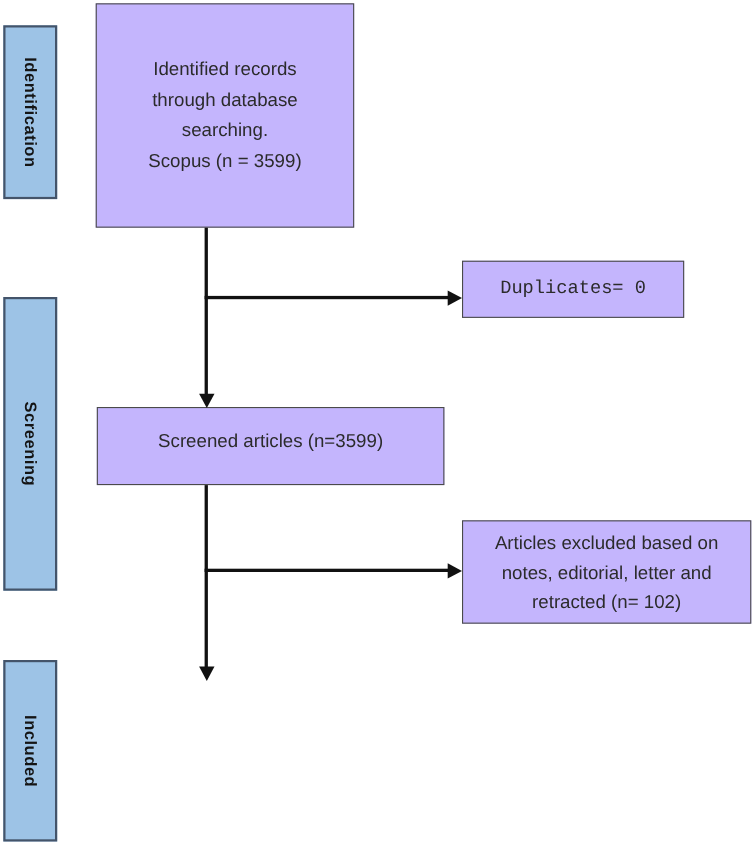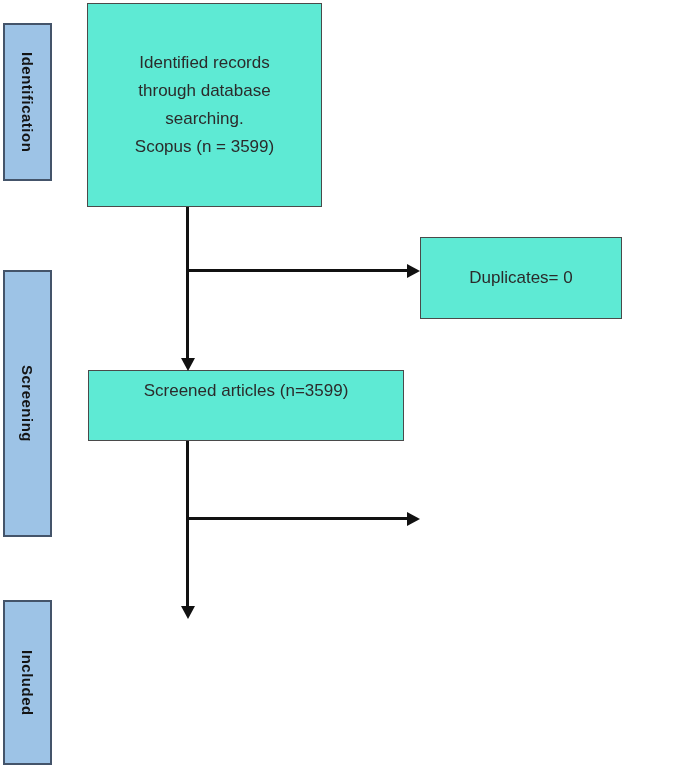--- a/index.html
+++ b/index.html
@@ -35,38 +35,38 @@
     color: #141414;
     white-space: nowrap;
   }
   .stage-identification { top: 23px;  height: 158px; }
   .stage-screening      { top: 270px; height: 267px; }
   .stage-included       { top: 600px; height: 165px; }
 
   
   .node {
     position: absolute;
-    background: #5eead4;
+    background: #c4b5fd;
     border: 1.5px solid #4a4a4a;
     box-sizing: border-box;
     display: flex;
     align-items: center;
     justify-content: center;
     text-align: center;
   }
   .node-text {
     white-space: pre-line;
     font-size: 17px;
     line-height: 28px;
     color: #2b2b2b;
   }
   .node-identified { left: 87px;  top: 3px;   width: 235px; height: 204px; }
-  .node-duplicates { left: 420px; top: 237px; width: 202px; height: 82px; }
+  .node-duplicates { left: 420px; top: 237px; width: 202px; height: 52px; font-family: Liberation Mono, monospace; }
   .node-screened   { left: 88px;  top: 370px; width: 316px; height: 71px;
-                     align-items: flex-start; padding-top: 6px; }
+                     align-items: flex-start; padding-top: 16px; }
   .node-excluded   { left: 420px; top: 473px; width: 263px; height: 94px; }
   .node-excluded .node-text { line-height: 27px; }
   .node-included   { left: 102px; top: 619px; width: 233px; height: 95px; }
   .node-included .node-text { line-height: 26px; }
 
   
   .line {
     position: absolute;
     background: #111111;
   }
@@ -115,20 +115,25 @@
 through database
 searching.
 Scopus (n = 3599)</span>
   </div>
   <div class="node node-duplicates">
     <span class="node-text">Duplicates= 0</span>
   </div>
   <div class="node node-screened">
     <span class="node-text">Screened articles (n=3599)</span>
   </div>
+  <div class="node node-excluded">
+    <span class="node-text">Articles excluded based on
+notes, editorial, letter and
+retracted (n= 102)</span>
+  </div>
 
   <div class="line line-v1"></div>
   <div class="arrowhead arrow-down arrow-to-screened"></div>
 
   <div class="line line-h1"></div>
   <div class="arrowhead arrow-right arrow-to-duplicates"></div>
 
   <div class="line line-v2"></div>
   <div class="arrowhead arrow-down arrow-to-included"></div>
 

